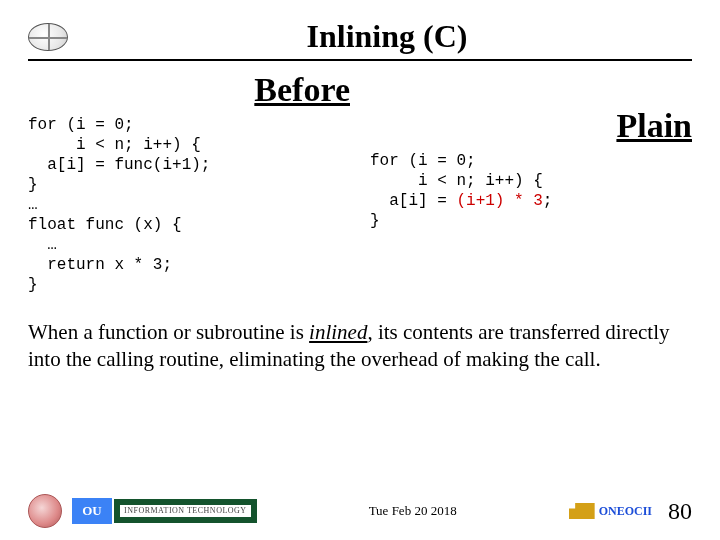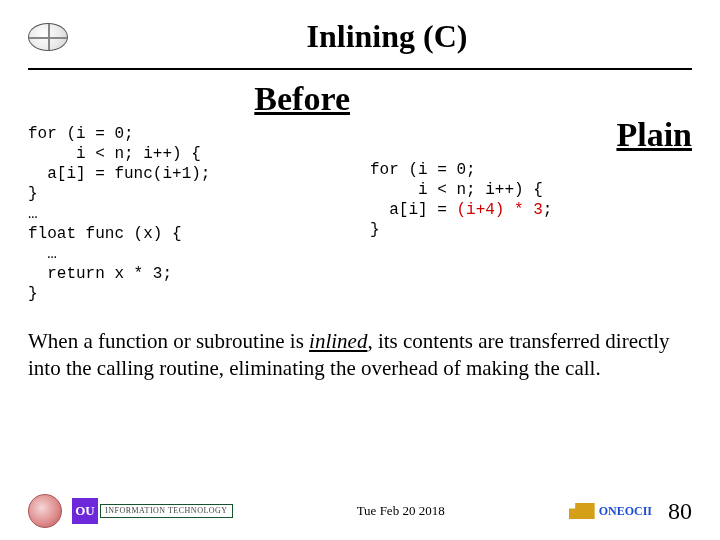--- a/index.html
+++ b/index.html
@@ -14,21 +14,21 @@
   .slide {
     width: 100%;
     height: 100%;
     padding: 18px 28px 0 28px;
     position: relative;
   }
   .title-row {
     display: flex;
     align-items: center;
     gap: 14px;
-    margin-bottom: 13px;
+    margin-bottom: 4px;
   }
   .globe-icon {
     width: 40px;
     height: 28px;
     border: 1px solid #555;
     border-radius: 50%;
     position: relative;
     flex-shrink: 0;
     background: radial-gradient(circle at 40% 40%, #fff 0%, #e8e8e8 60%, #ccc 100%);
   }
@@ -109,38 +109,38 @@
     border-radius: 50%;
     background: radial-gradient(circle at 40% 40%, #f5d6d6 0%, #d88 60%, #a55 100%);
     border: 1px solid #a55;
   }
   .ou-logo {
     display: flex;
     align-items: center;
     gap: 2px;
   }
   .ou-mark {
-    width: 26px;
+    width: 40px;
     height: 26px;
-    background: #6d28d9;
+    background: #3b82f6;
     color: #fff;
     font-weight: bold;
     font-size: 13px;
     display: flex;
     align-items: center;
     justify-content: center;
     font-family: Georgia, serif;
   }
   .ou-text {
     font-size: 8px;
     line-height: 1;
     letter-spacing: 0.5px;
     color: #444;
     padding: 2px 4px;
-    border: 1px solid #14532d;
+    border: 6px solid #14532d;
   }
   .footer-center {
     text-align: center;
     font-size: 13px;
     line-height: 1.2;
   }
   .footer-right {
     display: flex;
     align-items: center;
     gap: 16px;
@@ -183,21 +183,21 @@
 …
 float func (x) {
   …
   return x * 3;
 }</div>
     </div>
     <div class="col right-col">
       <div class="col-heading">Plain</div>
       <div class="code"><span>for (i = 0;
      i &lt; n; i++) {
-  a[i] = </span><span class="red">(i+4) * 3</span><span>;
+  a[i] = </span><span class="red">(i+1) * 3</span><span>;
 }</span></div>
     </div>
   </div>
 
   <p class="body-text"><span>When a function or subroutine is </span><span class="italic-underline">inlined</span><span>, its contents are transferred directly into the calling routine, eliminating the overhead of making the call.</span></p>
 
   <div class="footer">
     <div class="footer-left">
       <div class="badge"></div>
       <div class="ou-logo">

